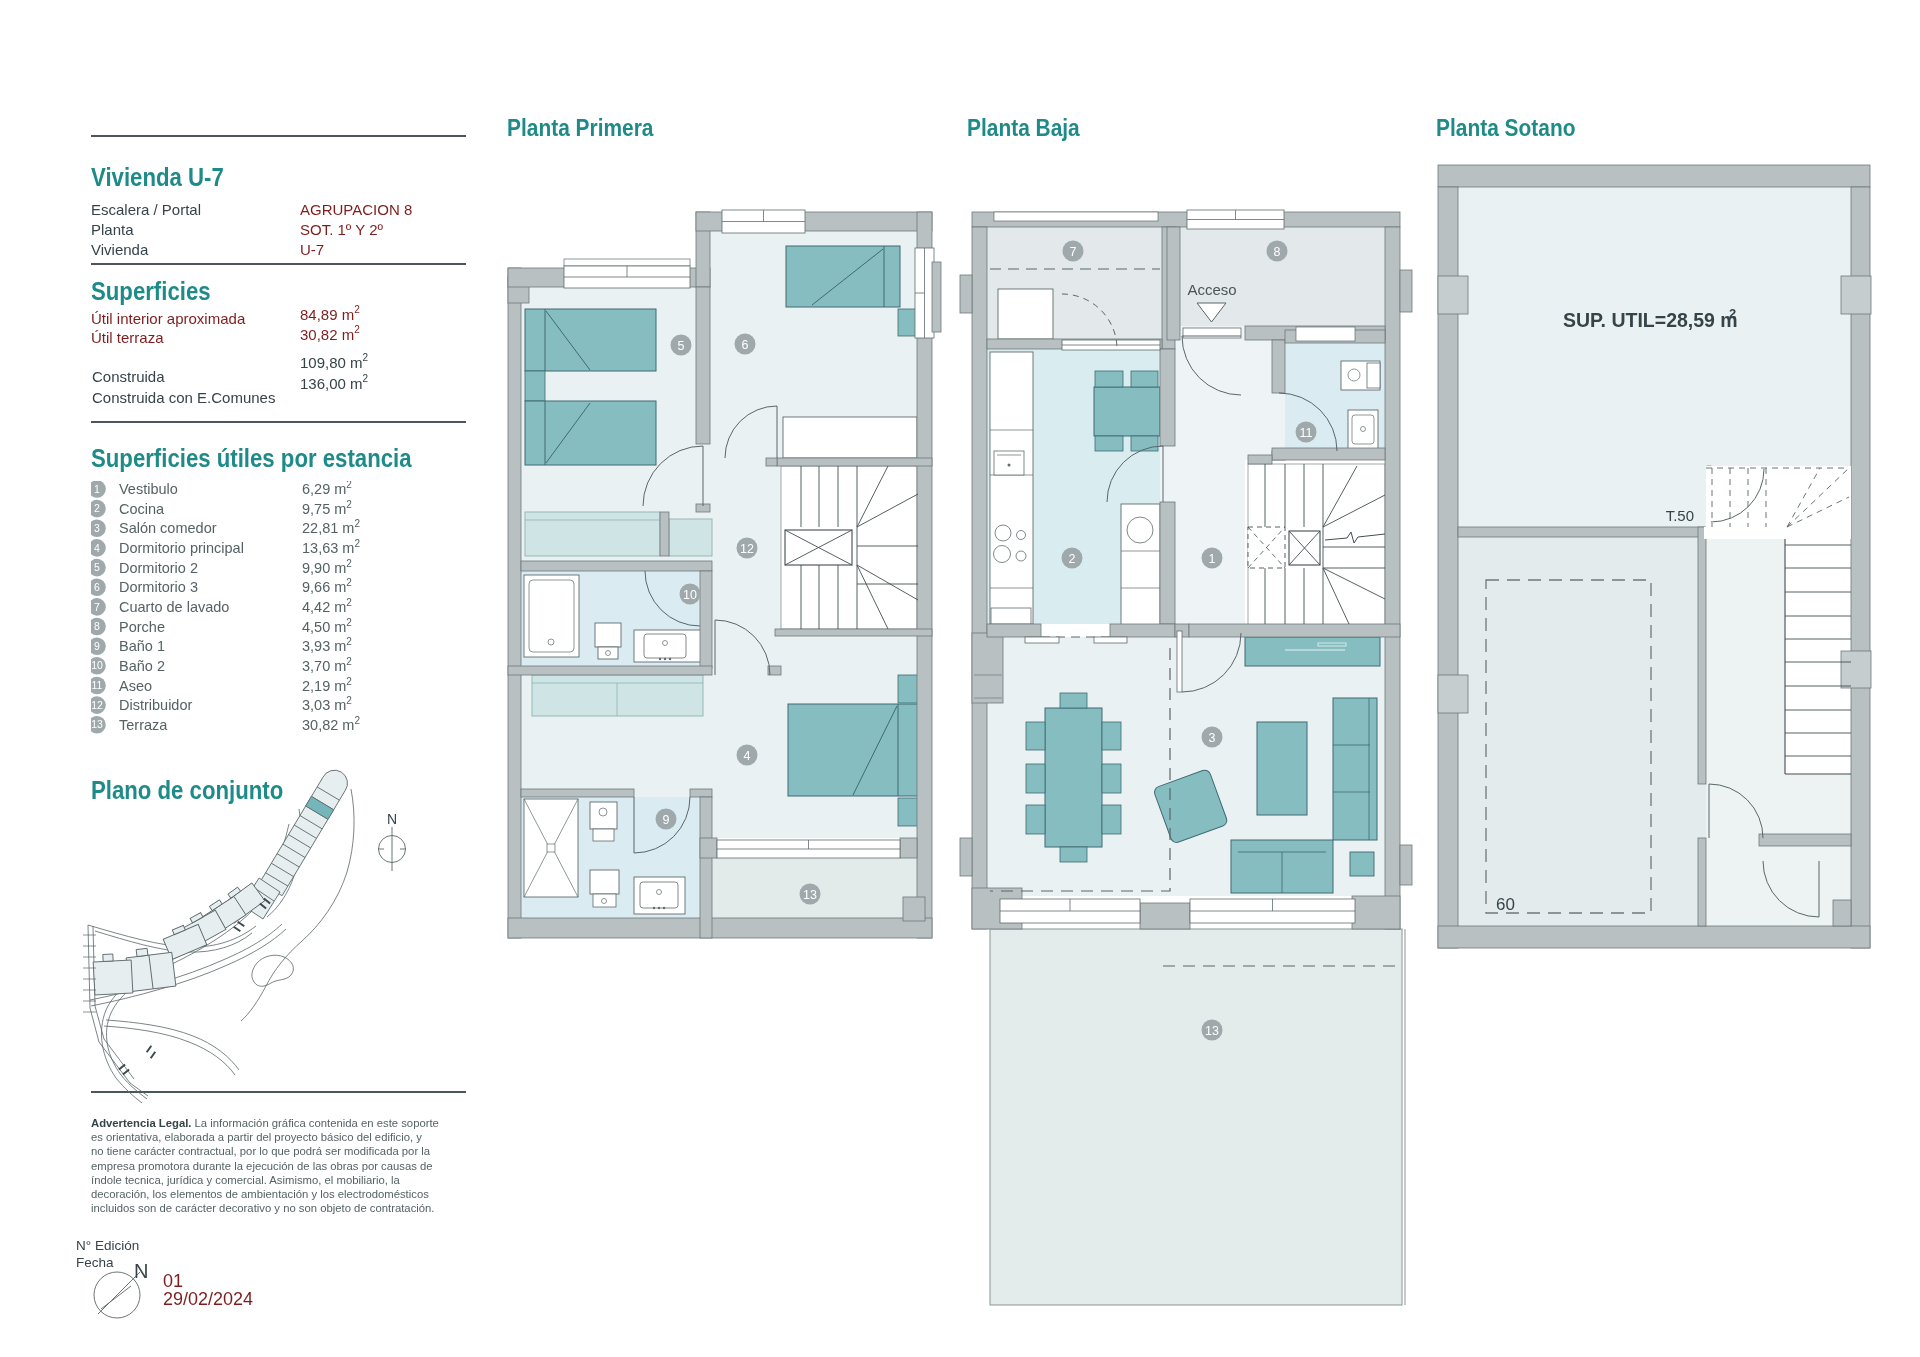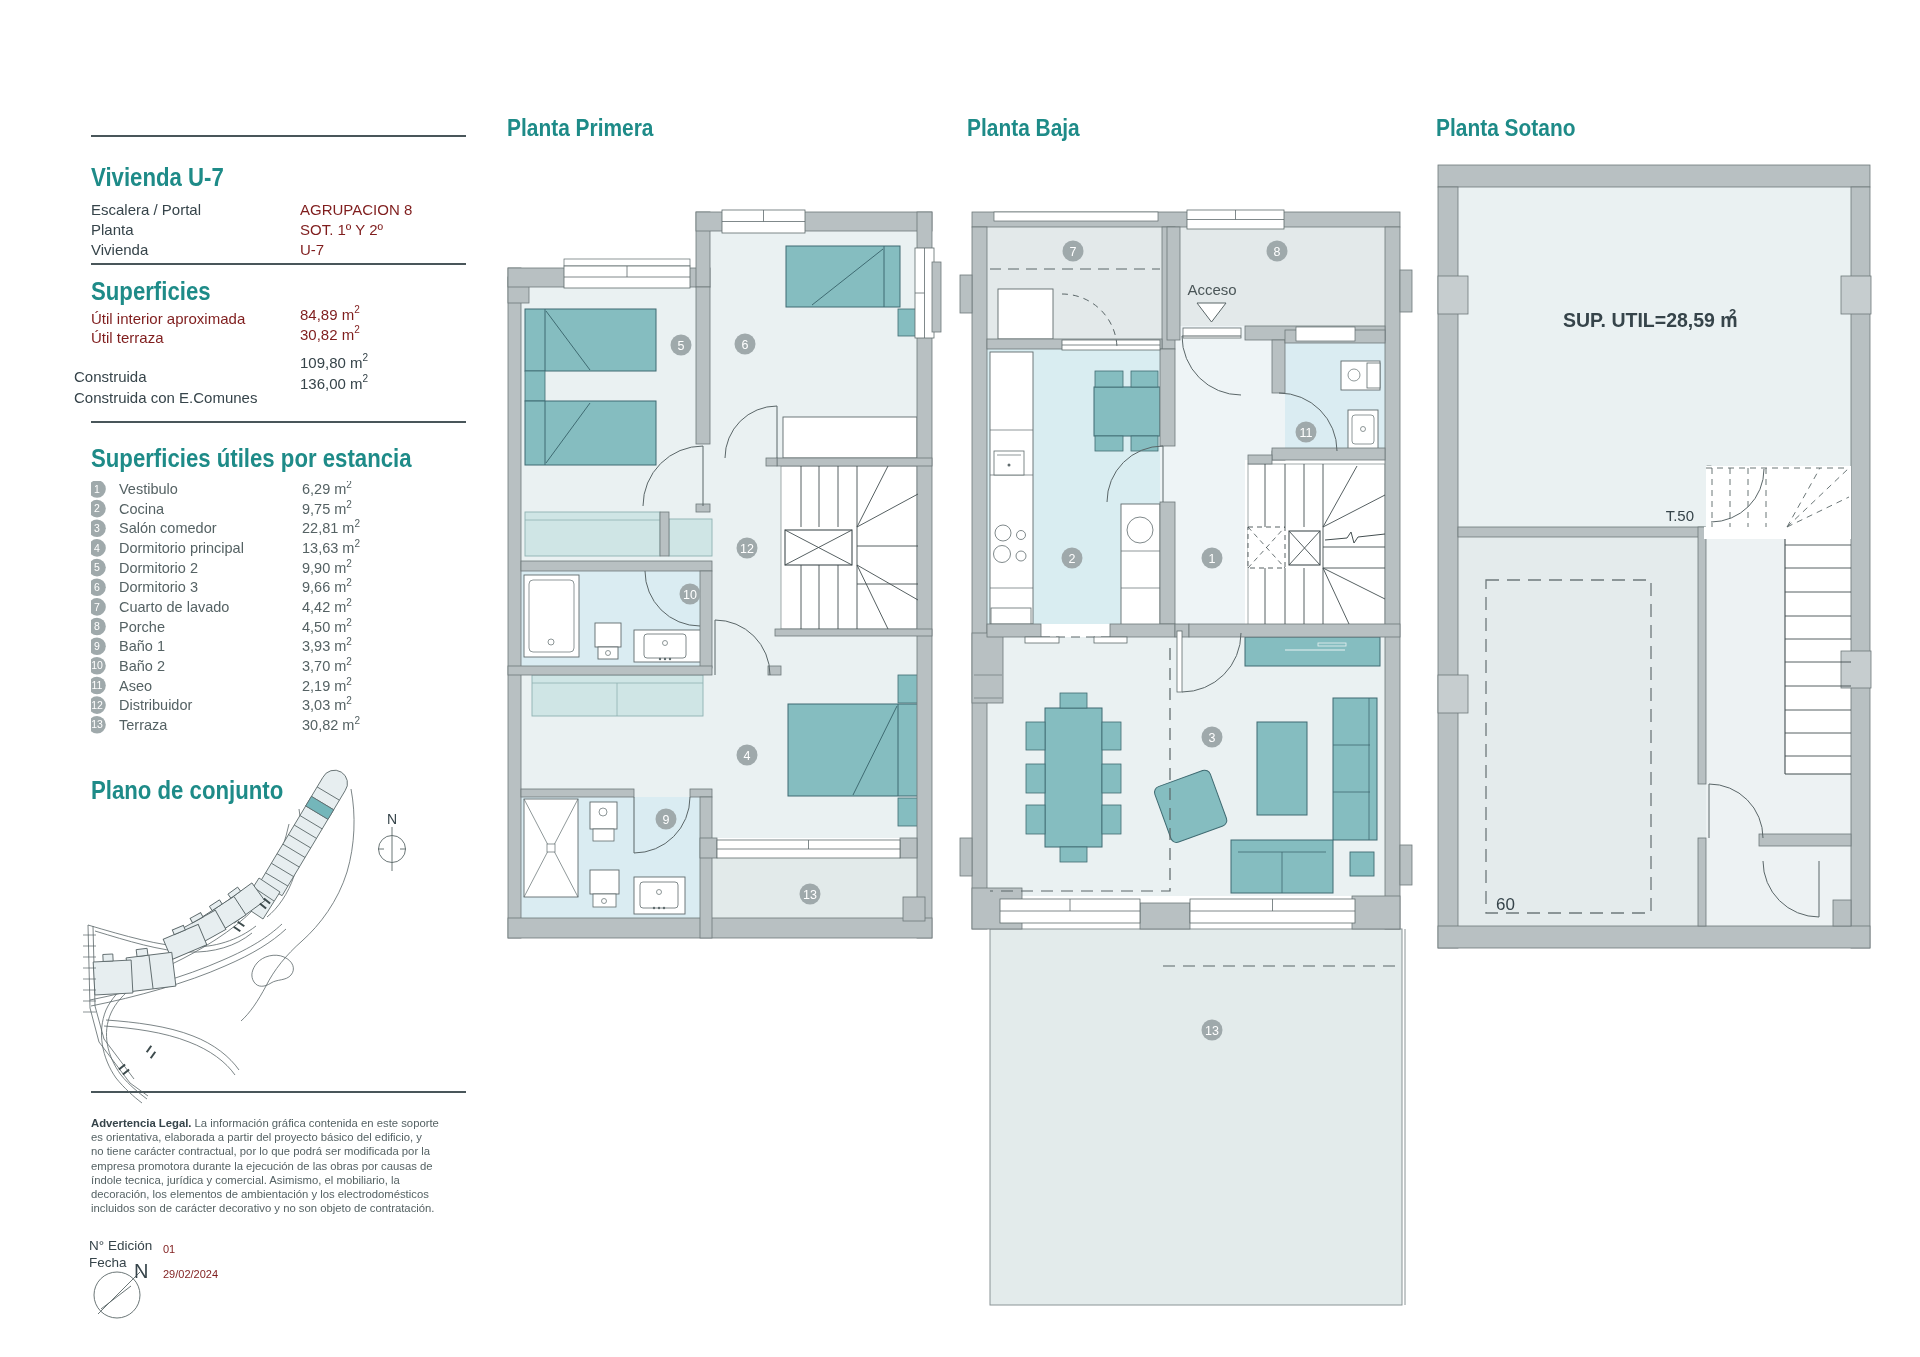--- a/index.html
+++ b/index.html
@@ -24,21 +24,21 @@
 <div class="abs val" style="left:300px;top:200px;line-height:20px">AGRUPACION 8<br>SOT. 1º Y 2º<br>U-7</div>
 
 <div class="hr" style="left:91px;top:263px;width:375px"></div>
 
 <div class="abs h1" style="left:91px;top:277px">Superficies</div>
 
 <div class="abs val" style="left:91px;top:309px;line-height:19px">Útil interior aproximada<br>Útil terraza</div>
 
 <div class="abs val" style="left:300px;top:305px;line-height:20px">84,89 m<sup>2</sup><br>30,82 m<sup>2</sup></div>
 
-<div class="abs lbl" style="left:74px;top:366px;line-height:21px">Construida<br>Construida con E.Comunes</div>
+<div class="abs lbl" style="left:92px;top:366px;line-height:21px">Construida<br>Construida con E.Comunes</div>
 
 <div class="abs lbl" style="left:300px;top:352px;line-height:21px">109,80 m<sup>2</sup><br>136,00 m<sup>2</sup></div>
 
 <div class="hr" style="left:91px;top:421px;width:375px"></div>
 
 <div class="abs h1" style="left:91px;top:444px">Superficies útiles por estancia</div>
 
 <div class="abs" style="left:91px;top:481px">
 <svg width="380" height="260" style="display:block">
   <g font-family="Liberation Sans, sans-serif">
@@ -123,23 +123,23 @@
   </g>
 </svg>
 </div>
 
 <div class="abs h1" style="left:91px;top:776px">Plano de conjunto</div>
 
 <div class="hr" style="left:91px;top:1091px;width:375px"></div>
 
 <div class="abs" style="left:91px;top:1116px;width:380px;font-size:11.3px;line-height:14.2px;color:#556264"><b style="color:#36444a">Advertencia Legal.</b> La información gráfica contenida en este soporte<br>es orientativa, elaborada a partir del proyecto básico del edificio, y<br>no tiene carácter contractual, por lo que podrá ser modificada por la<br>empresa promotora durante la ejecución de las obras por causas de<br>índole tecnica, jurídica y comercial. Asimismo, el mobiliario, la<br>decoración, los elementos de ambientación y los electrodomésticos<br>incluidos son de carácter decorativo y no son objeto de contratación.</div>
 
-<div class="abs lbl" style="left:89px;top:1237px;line-height:17px;font-size:13.5px">N° Edición<br>Fecha</div>
-
-<div class="abs val" style="left:163px;top:1237px;line-height:25px;font-size:11px">01<br>29/02/2024</div>
+<div class="abs lbl" style="left:76px;top:1237px;line-height:17px;font-size:13.5px">N° Edición<br>Fecha</div>
+
+<div class="abs val" style="left:163px;top:1272px;line-height:18px;font-size:18px">01<br>29/02/2024</div>
 
 <div class="abs h2" style="left:507px;top:115px">Planta Primera</div>
 
 <div class="abs h2" style="left:967px;top:115px">Planta Baja</div>
 
 <div class="abs h2" style="left:1436px;top:115px">Planta Sotano</div>
 
 <svg id="plans" width="1920" height="1357" viewBox="0 0 1920 1357" style="position:absolute;left:0;top:0">
 
 <g id="pp">

